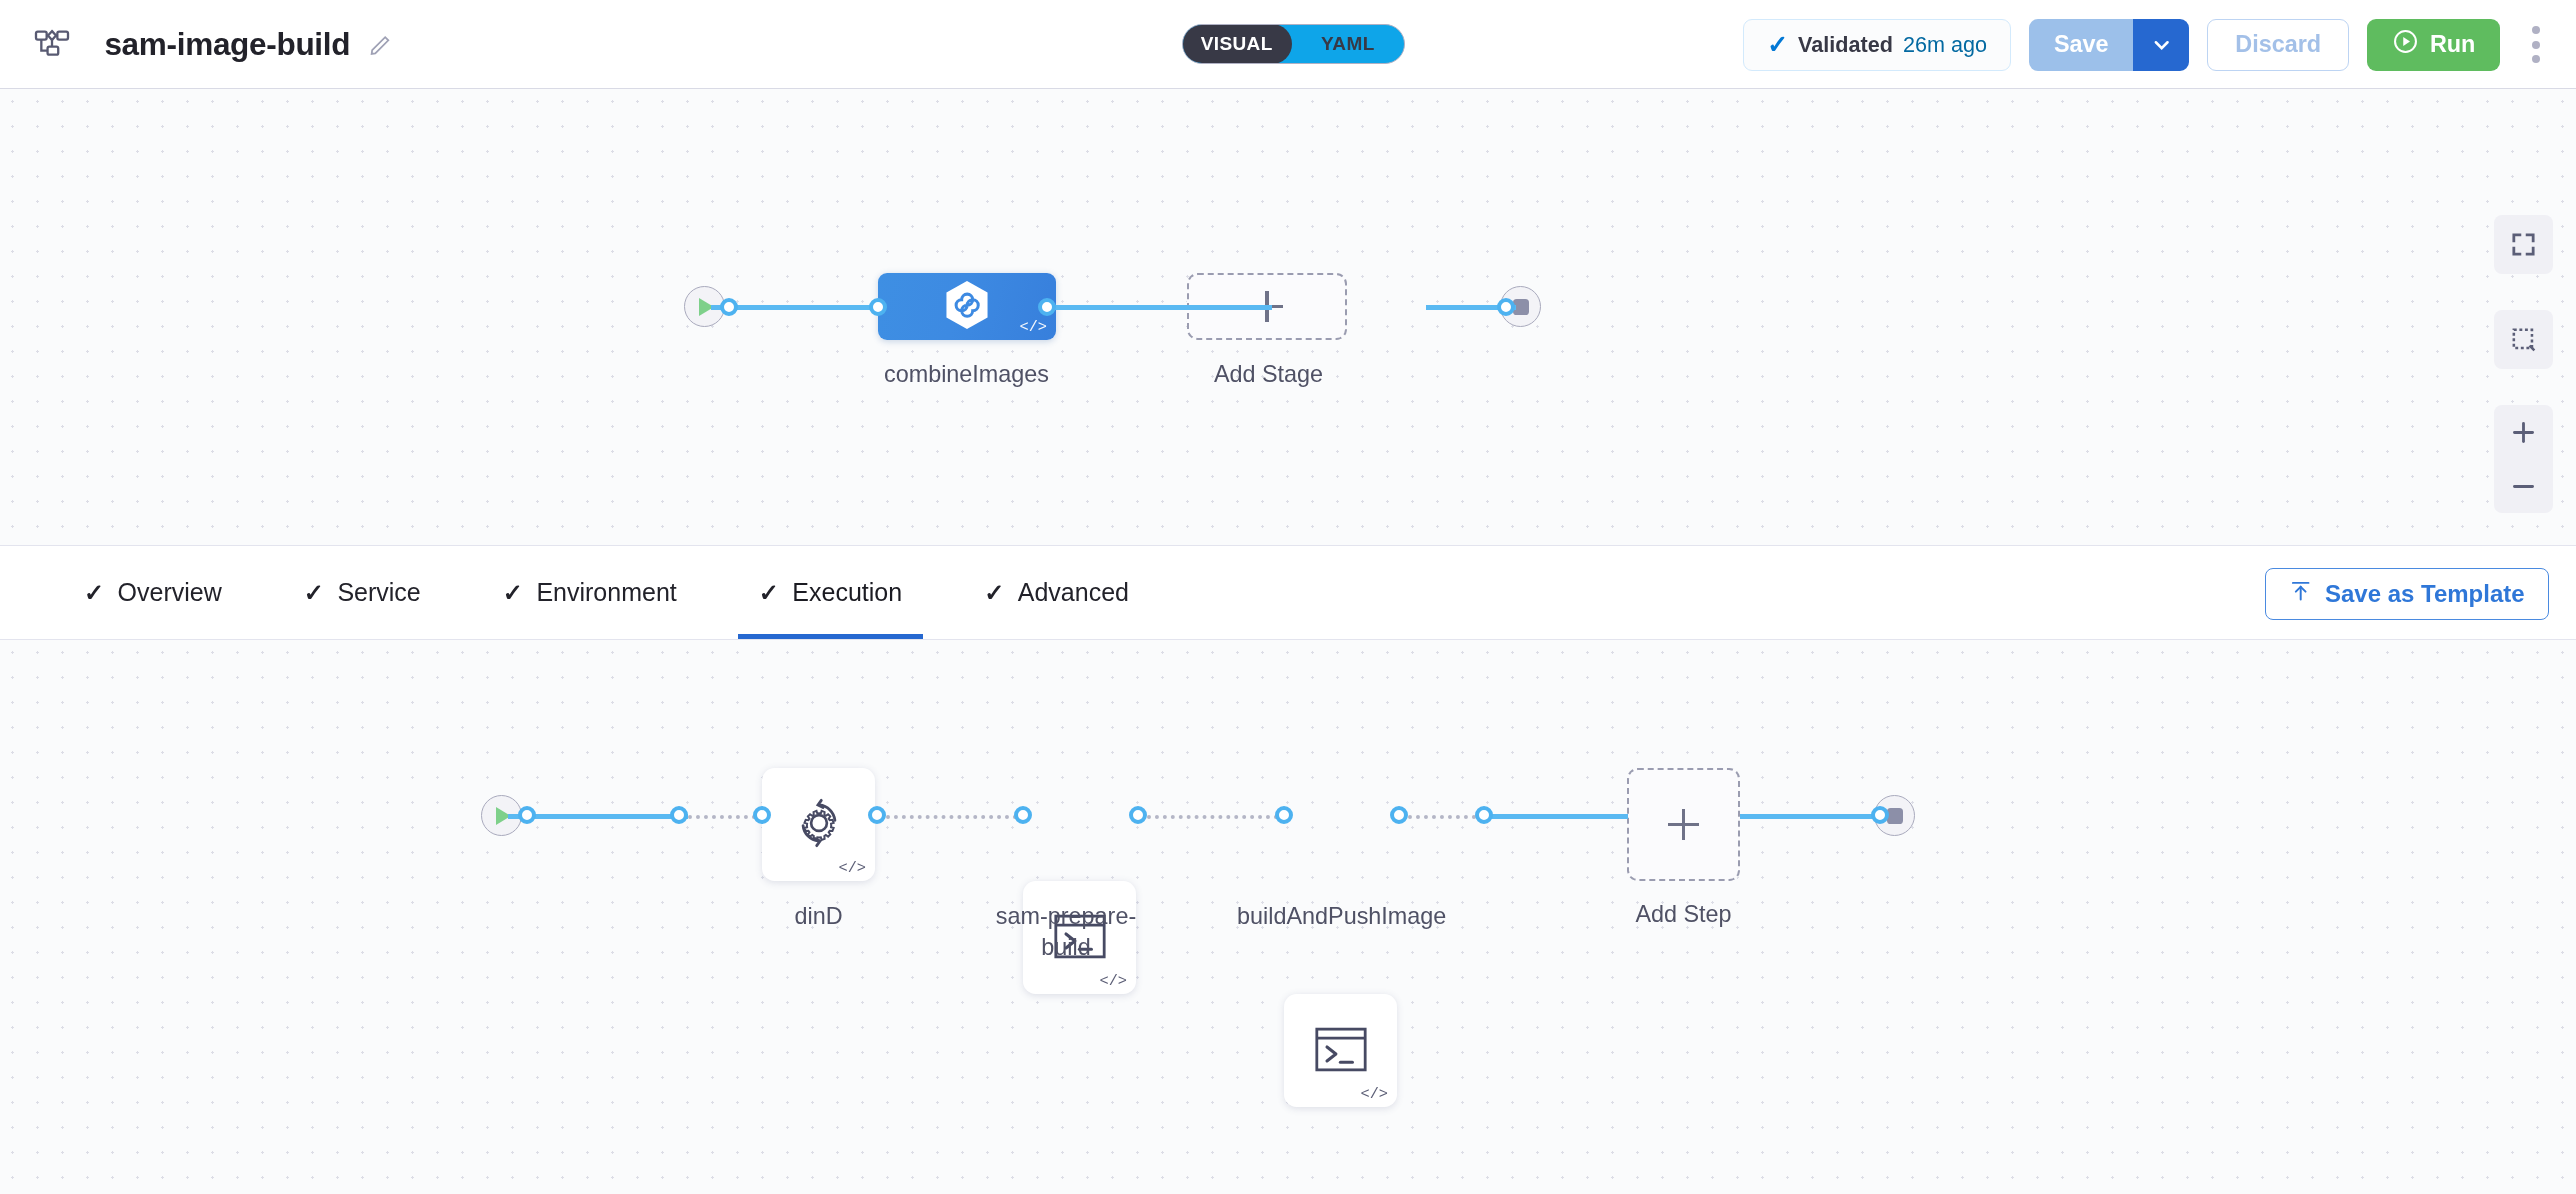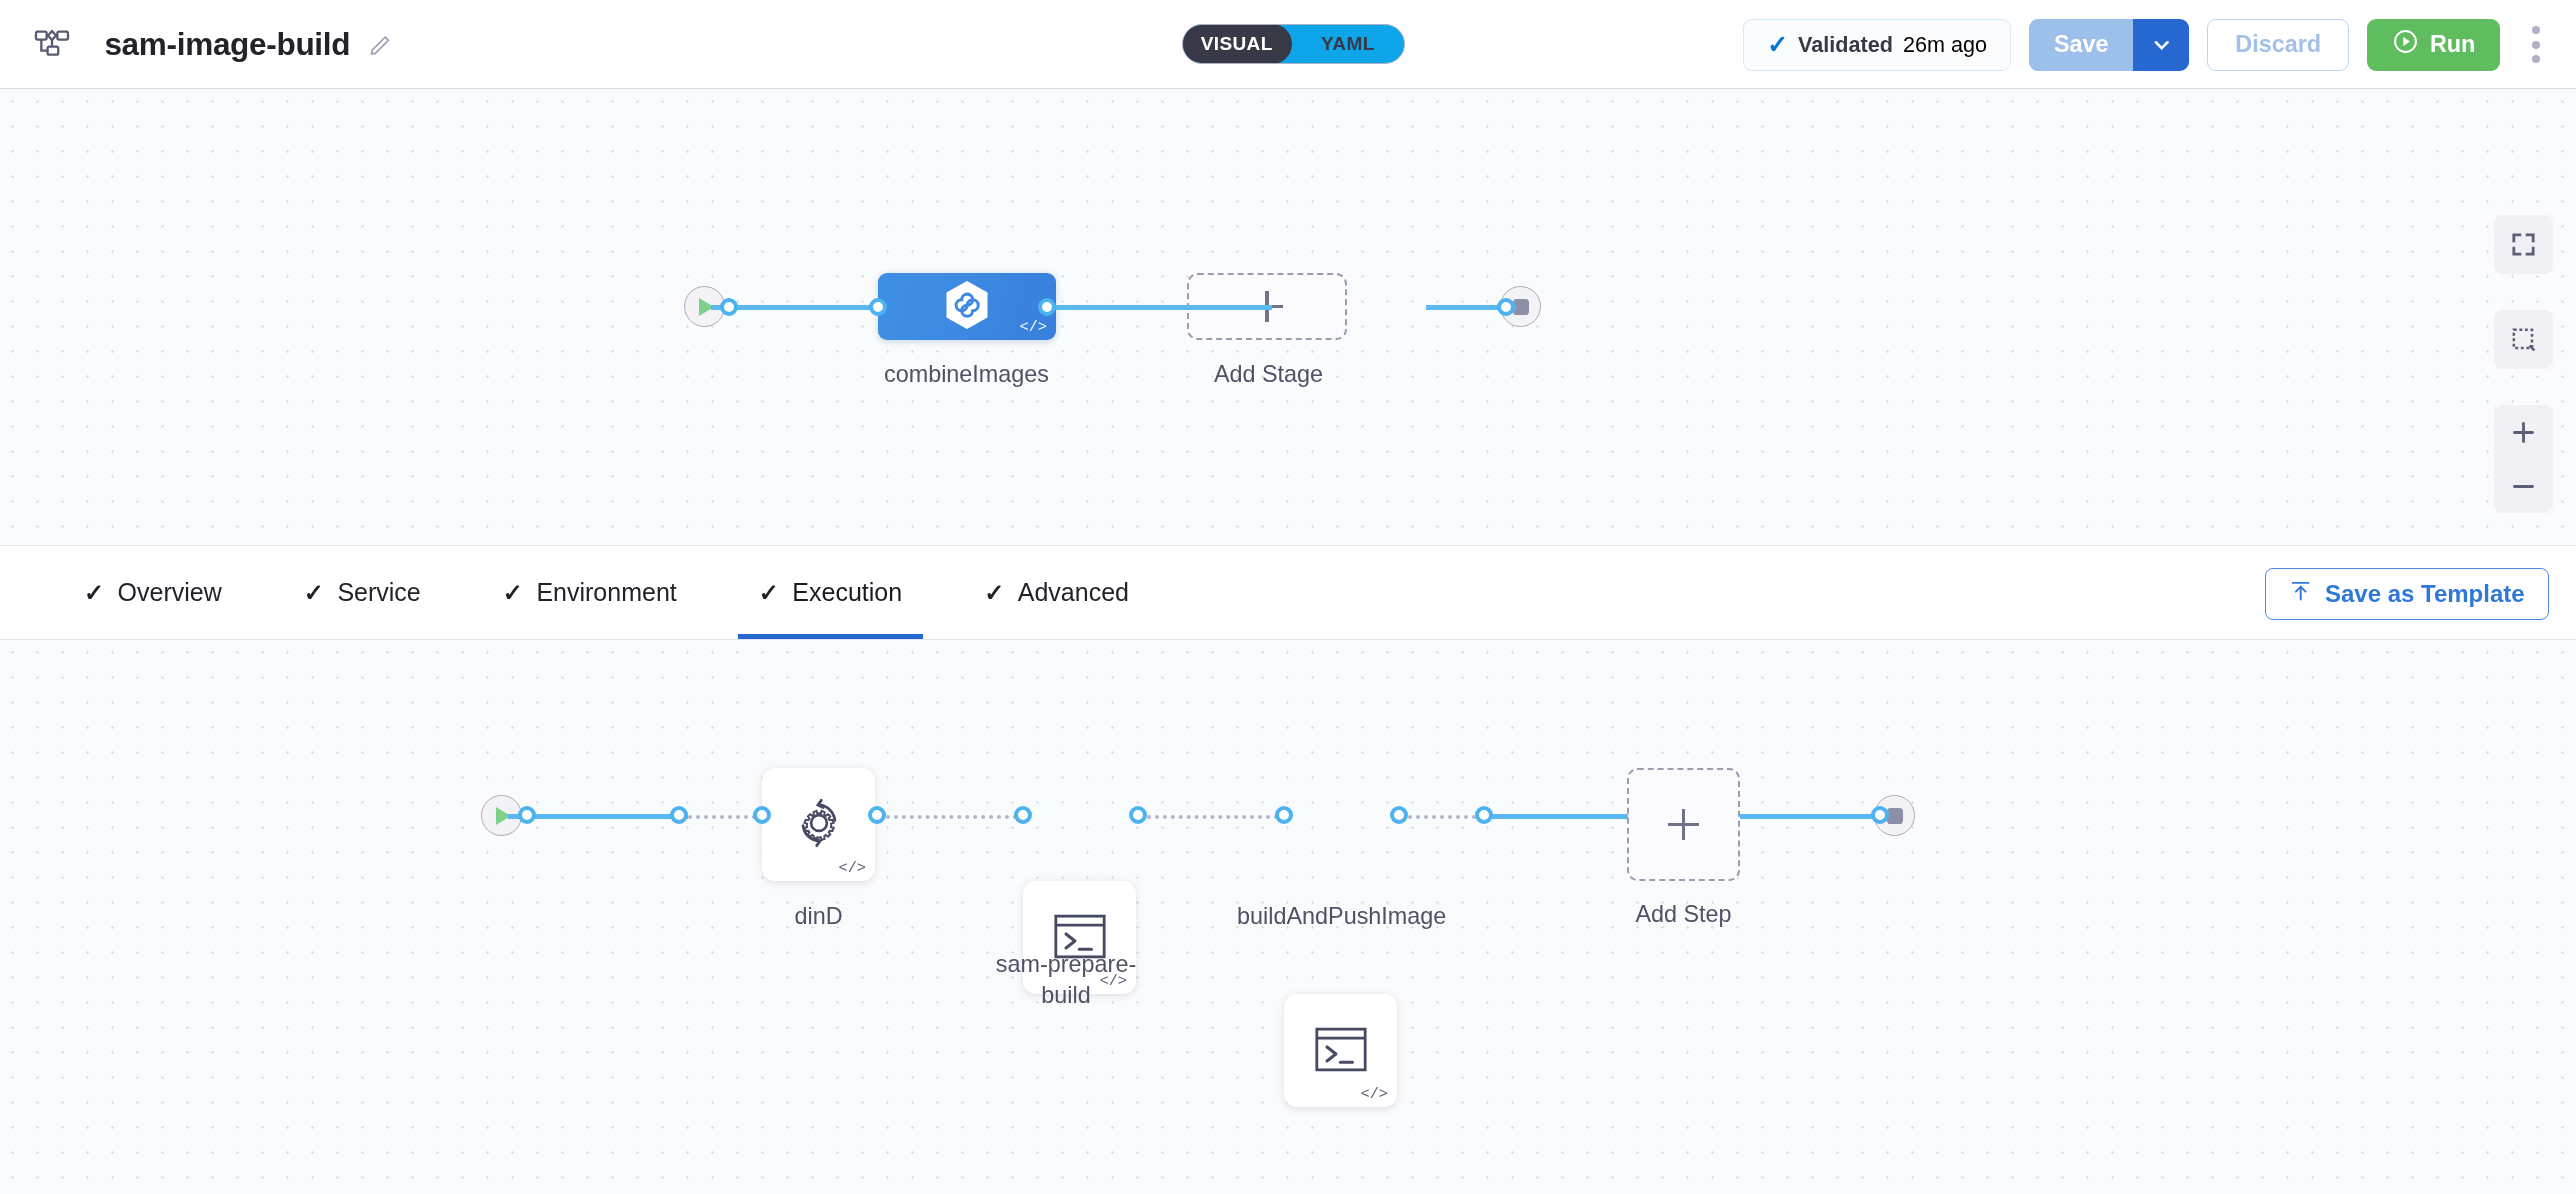--- a/index.html
+++ b/index.html
@@ -44,21 +44,21 @@
     position: absolute; right: 21.6px; top: 0; height: 89px;
     display: flex; align-items: center; gap: 18px;
   }
   .validated-pill {
     height: 52px; border: 0.9px solid #d3eafc; border-radius: 9px;
     background: #fbfcfd; display: flex; align-items: center; gap: 10px;
     padding: 0 23.4px; font-size: 21.6px; white-space: nowrap;
   }
   .validated-check { color: #0278d5; font-size: 25px; font-weight: bold; line-height: 1; }
   .validated-label { color: #383946; font-weight: bold; }
-  .validated-time { color: #000000; }
+  .validated-time { color: #0369a1; }
 
   .save-group { display: flex; height: 52px; border-radius: 9px; overflow: hidden; }
   .save-main {
     background: #9cc0ea; color: #ffffff; font-size: 23.4px; font-weight: bold;
     display: flex; align-items: center; justify-content: center;
     width: 104px; cursor: pointer;
   }
   .save-caret {
     background: #2668d0; color: #ffffff; width: 56px;
     display: flex; align-items: center; justify-content: center; cursor: pointer;
@@ -418,21 +418,21 @@
         <g fill="none" stroke="#474a63" stroke-width="2.4" stroke-linecap="round" stroke-linejoin="round">
           <path d="M11 17 L18 22.5 L11 28"></path>
           <path d="M21.5 29 L31 29"></path>
         </g>
       </svg>
     </span>
     <span class="code-badge dark">&lt;/&gt;</span>
   </div>
   <div class="port" style="left:1014px; top:166px;"></div>
   <div class="port" style="left:1129px; top:166px;"></div>
-  <div class="node-label" style="left:976px; top:261px; width:180px;margin-top:48px;">sam-prepare-build</div>
+  <div class="node-label" style="left:976px; top:261px; width:180px;">sam-prepare-build</div>
 
   <div class="node-abs step-node" style="left:1284px; top:128px;">
     <span>
       <svg width="56" height="49" viewBox="0 0 44 38">
         <rect x="3" y="3" width="38" height="32" fill="none" stroke="#474a63" stroke-width="2.2"></rect>
         <path d="M3 10 L41 10" stroke="#474a63" stroke-width="2.2"></path>
         <g fill="none" stroke="#474a63" stroke-width="2.4" stroke-linecap="round" stroke-linejoin="round">
           <path d="M11 17 L18 22.5 L11 28"></path>
           <path d="M21.5 29 L31 29"></path>
         </g>

